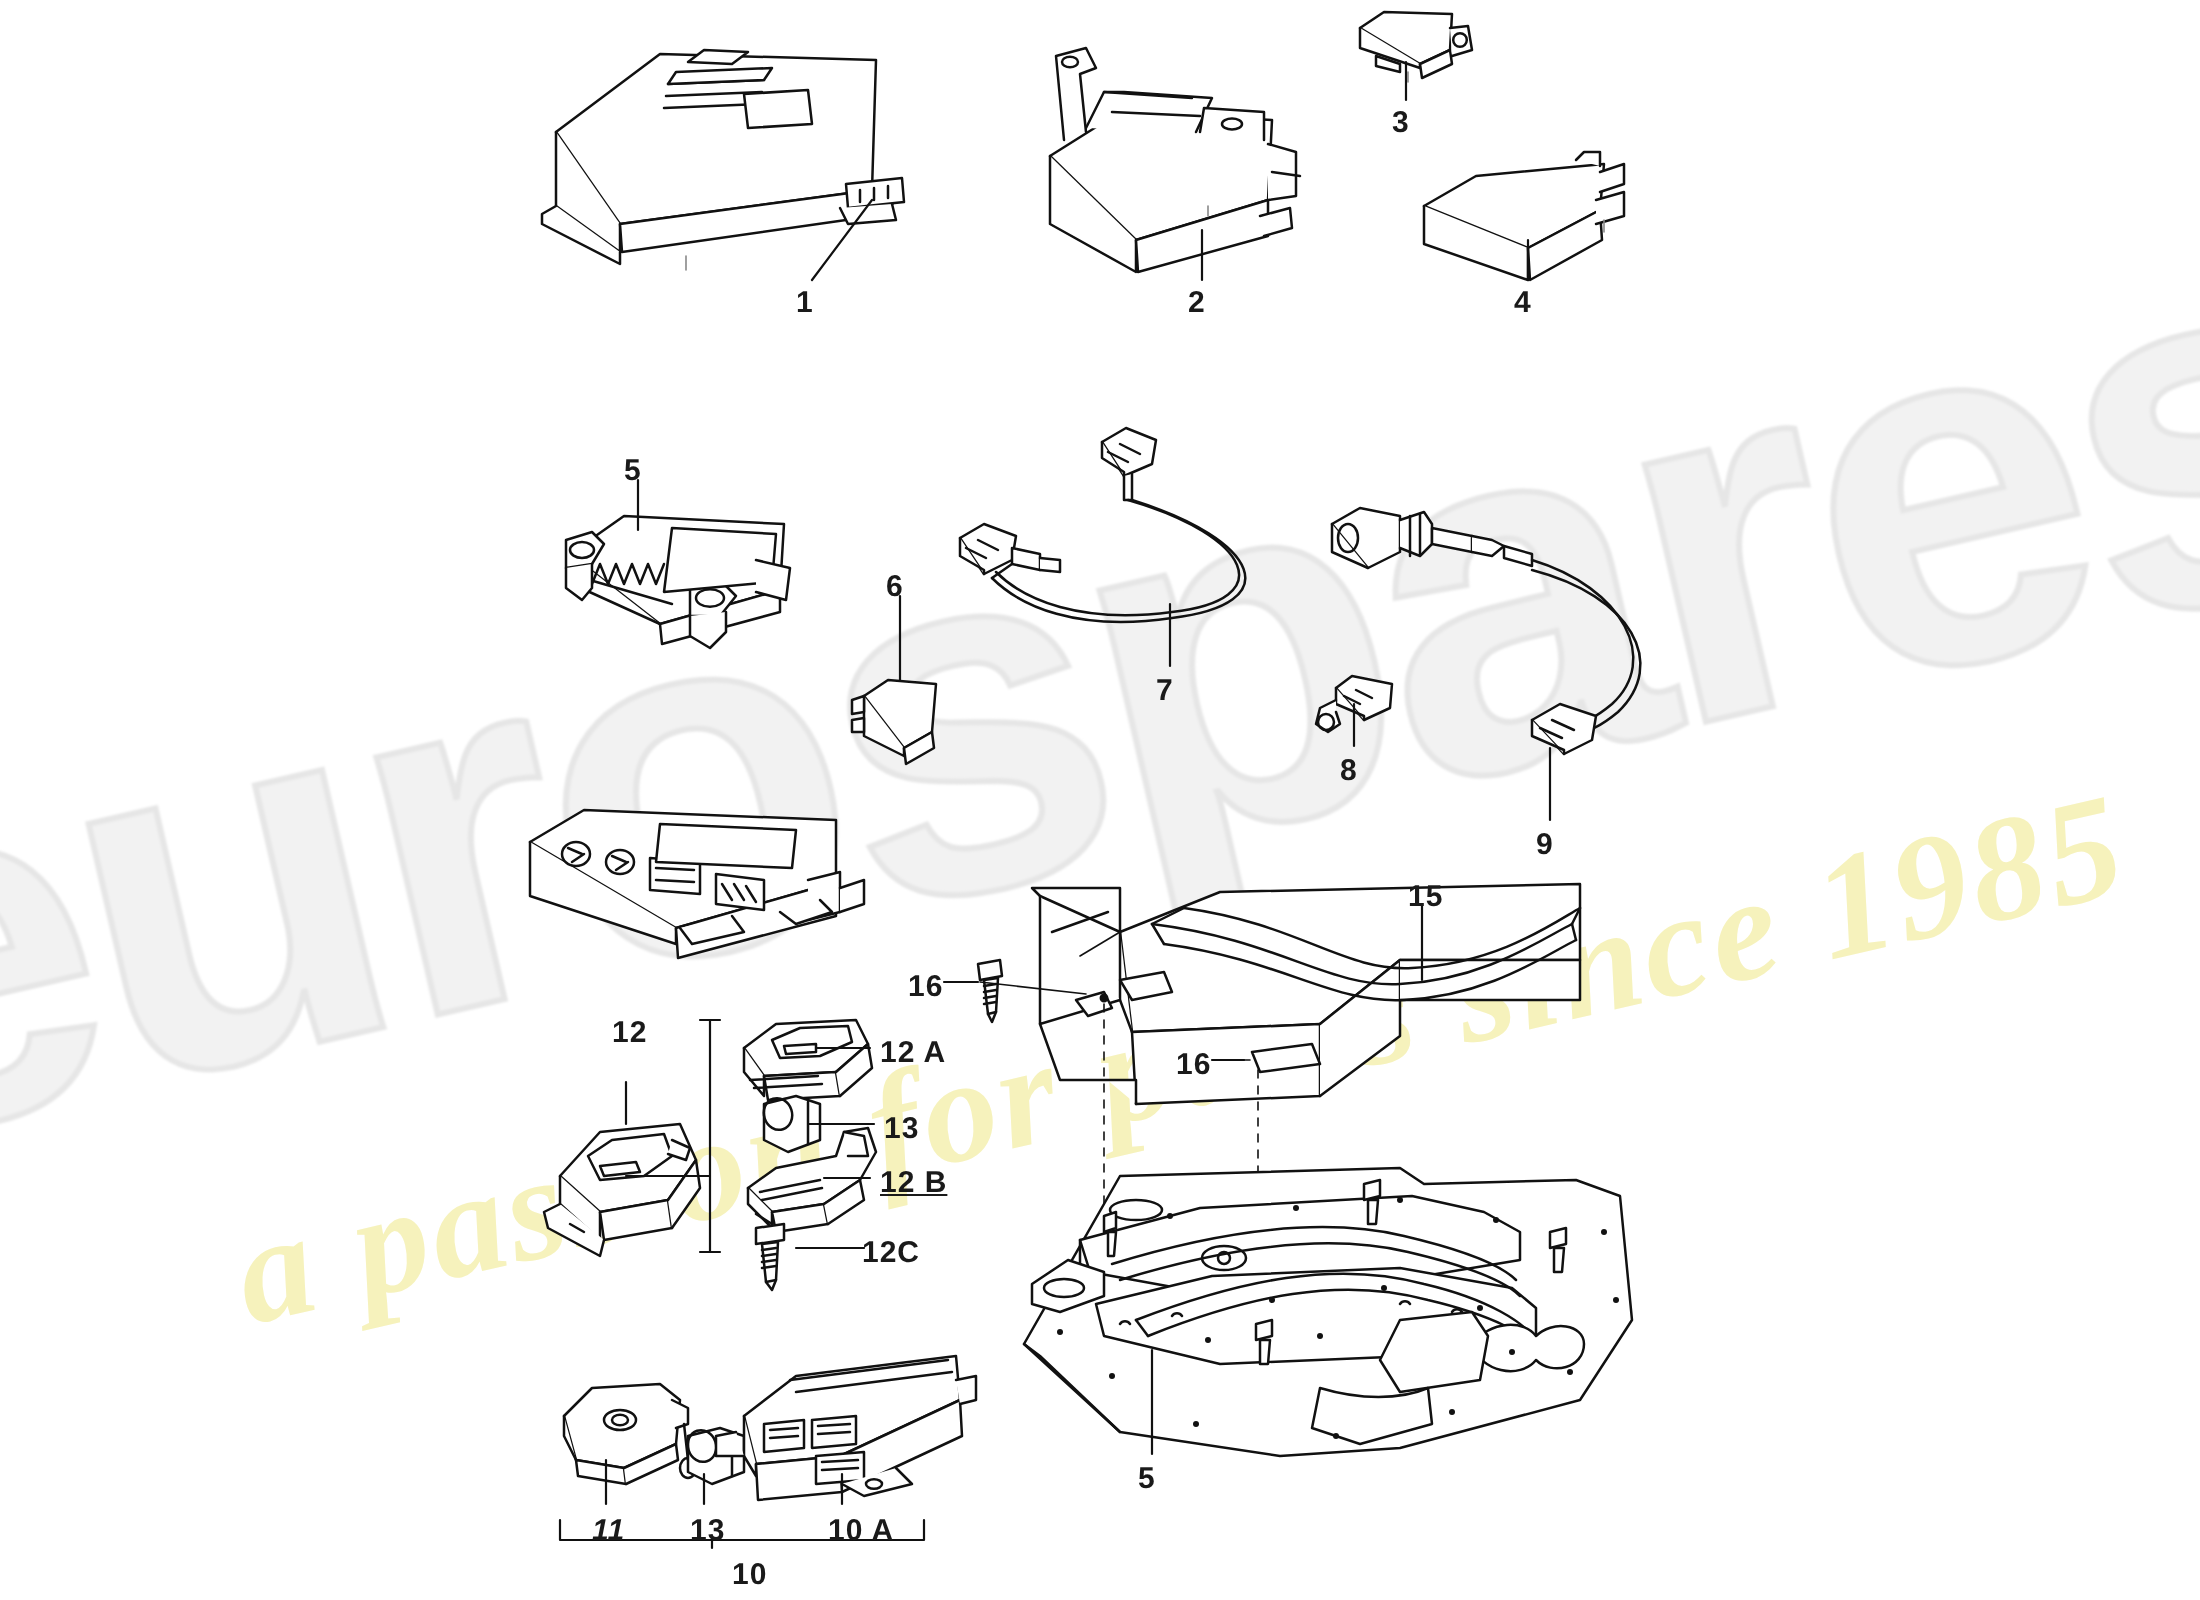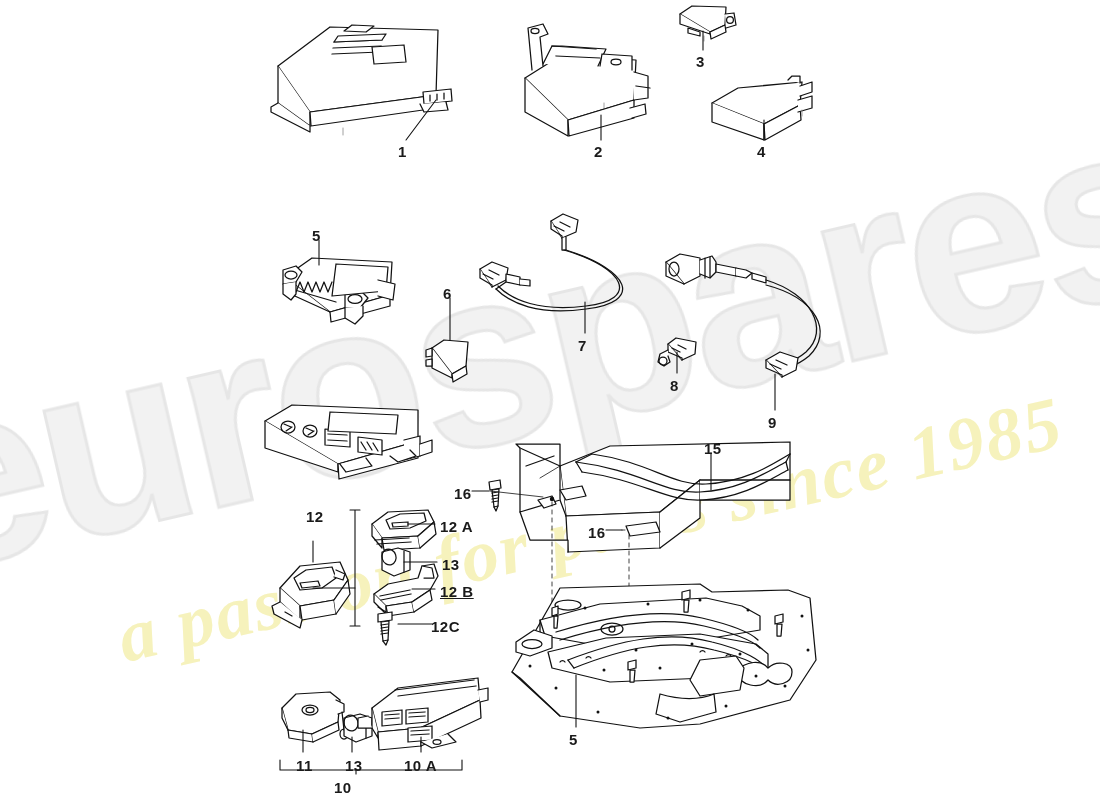--- a/index.html
+++ b/index.html
@@ -431,23 +431,23 @@
   <div id="labels">
       <div class="lbl" style="left: 398px; top: 143px;">1</div>
       <div class="lbl" style="left: 594px; top: 143px;">2</div>
       <div class="lbl" style="left: 696px; top: 53px;">3</div>
       <div class="lbl" style="left: 757px; top: 143px;">4</div>
       <div class="lbl" style="left: 312px; top: 227px;">5</div>
       <div class="lbl" style="left: 443px; top: 285px;">6</div>
       <div class="lbl" style="left: 578px; top: 337px;">7</div>
       <div class="lbl" style="left: 670px; top: 377px;">8</div>
       <div class="lbl" style="left: 768px; top: 414px;">9</div>
-      <div class="lbl" style="left: 334px; top: 779px;">10</div>
-      <div class="lbl" style="left: 404px; top: 757px; text-align: right;">10 A</div>
-      <div class="lbl" style="left: 296px; top: 757px;">11</div>
+      <div class="lbl" style="left: 366px; top: 779px;">10</div>
+      <div class="lbl" style="left: 414px; top: 757px; text-align: right;">10 A</div>
+      <div class="lbl" style="left: 296px; top: 757px; font-style: italic;">11</div>
       <div class="lbl" style="left: 306px; top: 508px;">12</div>
       <div class="lbl" style="left: 440px; top: 518px;">12 A</div>
       <div class="lbl" style="left: 440px; top: 583px; text-decoration: underline;">12 B</div>
       <div class="lbl" style="left: 431px; top: 618px;">12C</div>
       <div class="lbl" style="left: 442px; top: 556px;">13</div>
       <div class="lbl" style="left: 345px; top: 757px;">13</div>
       <div class="lbl" style="left: 569px; top: 731px;">5</div>
       <div class="lbl" style="left: 704px; top: 440px; text-align: center;">15</div>
       <div class="lbl" style="left: 454px; top: 485px;">16</div>
       <div class="lbl" style="left: 588px; top: 524px;">16</div>

